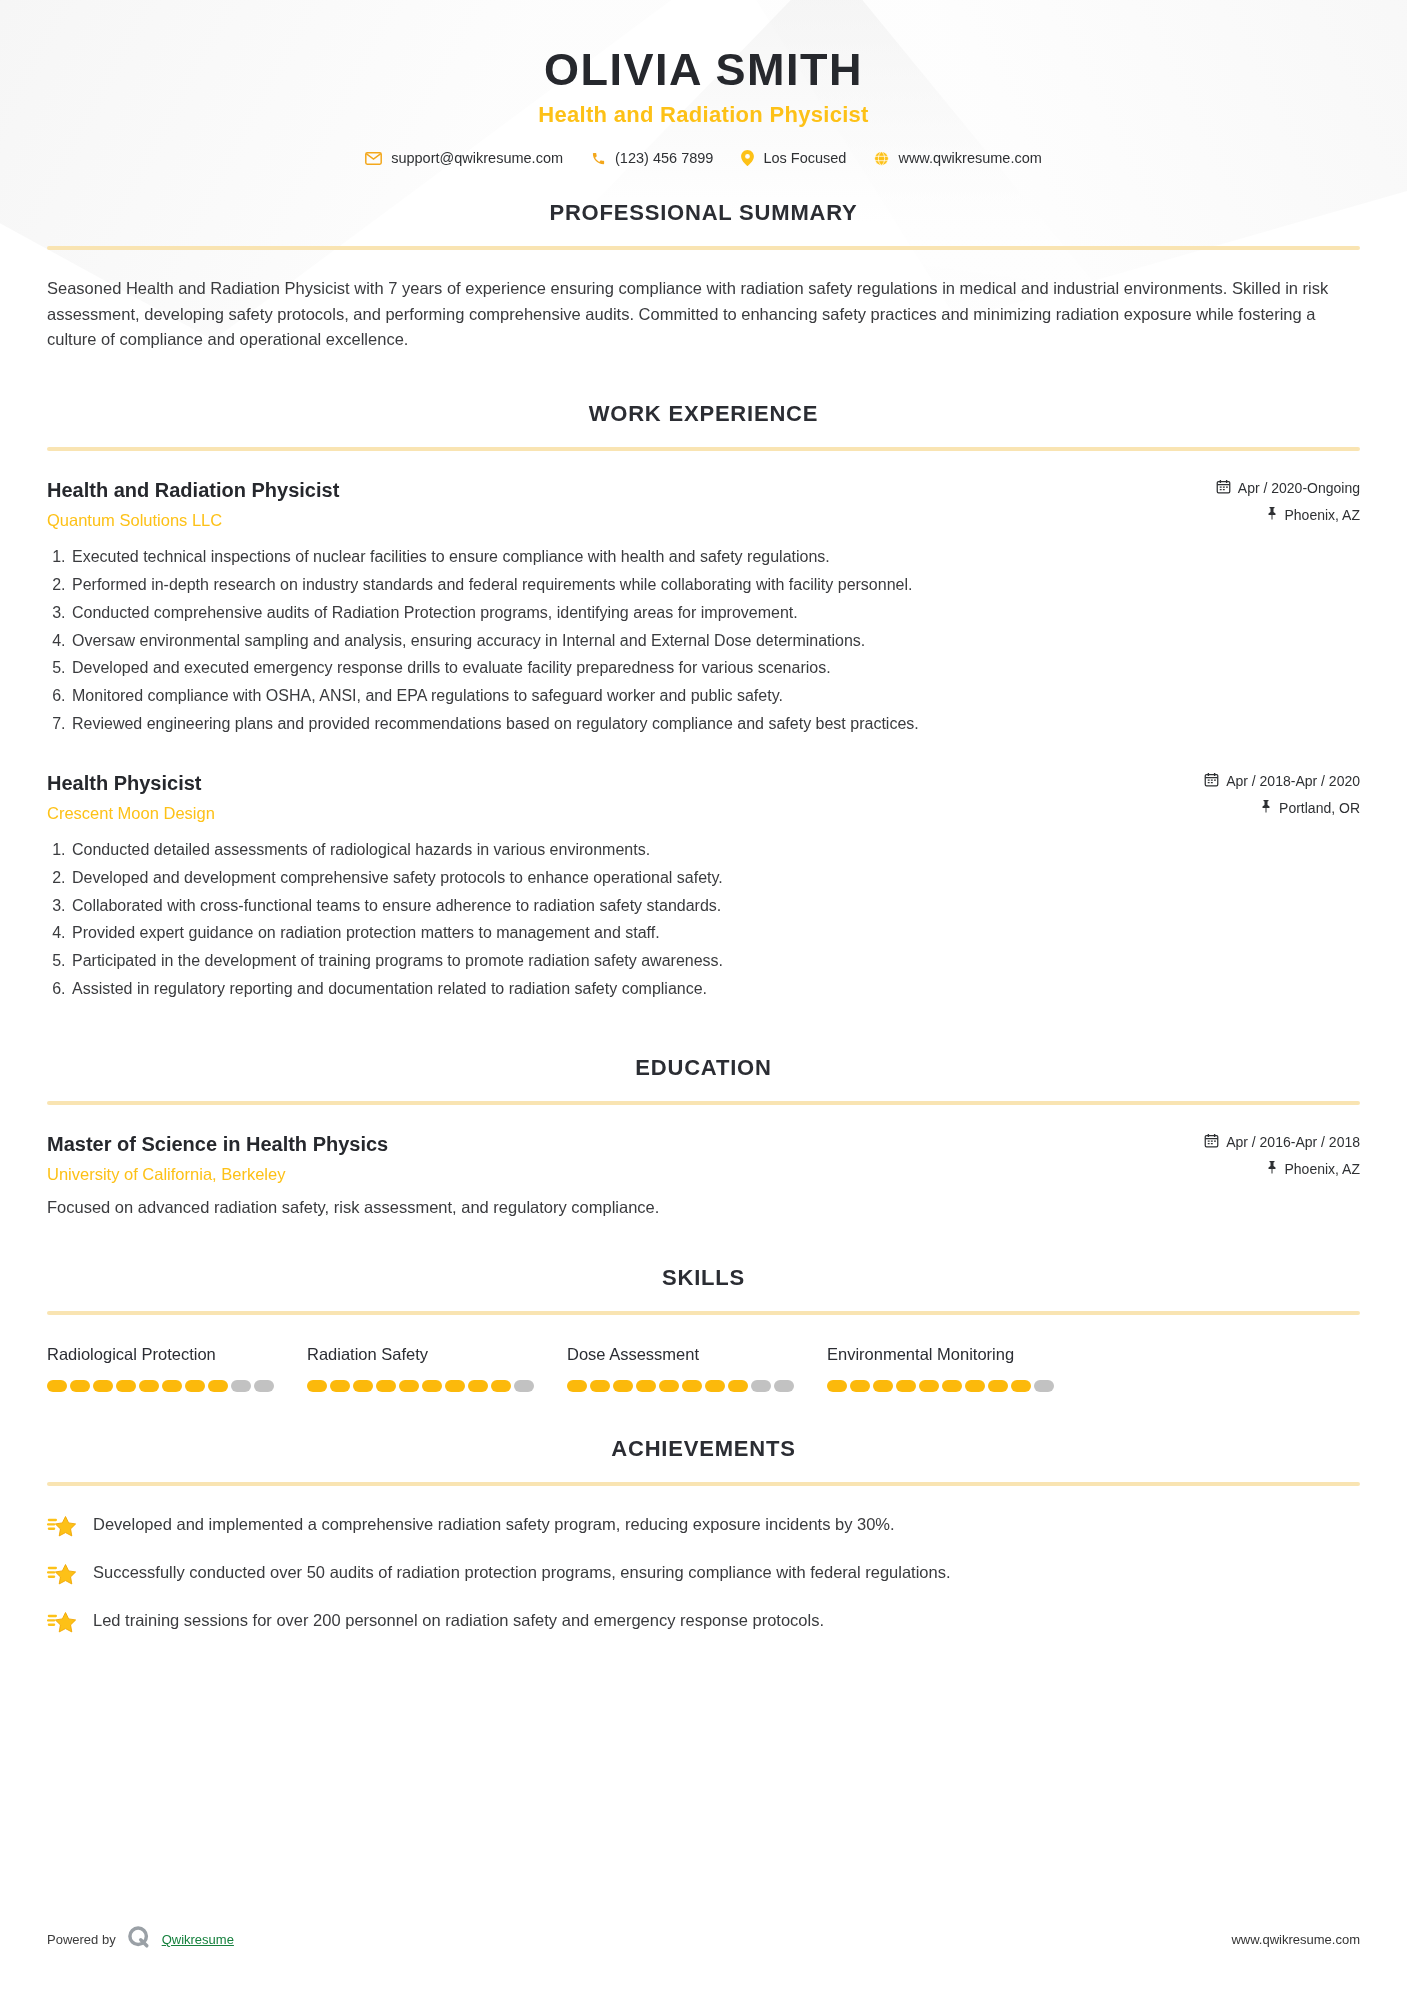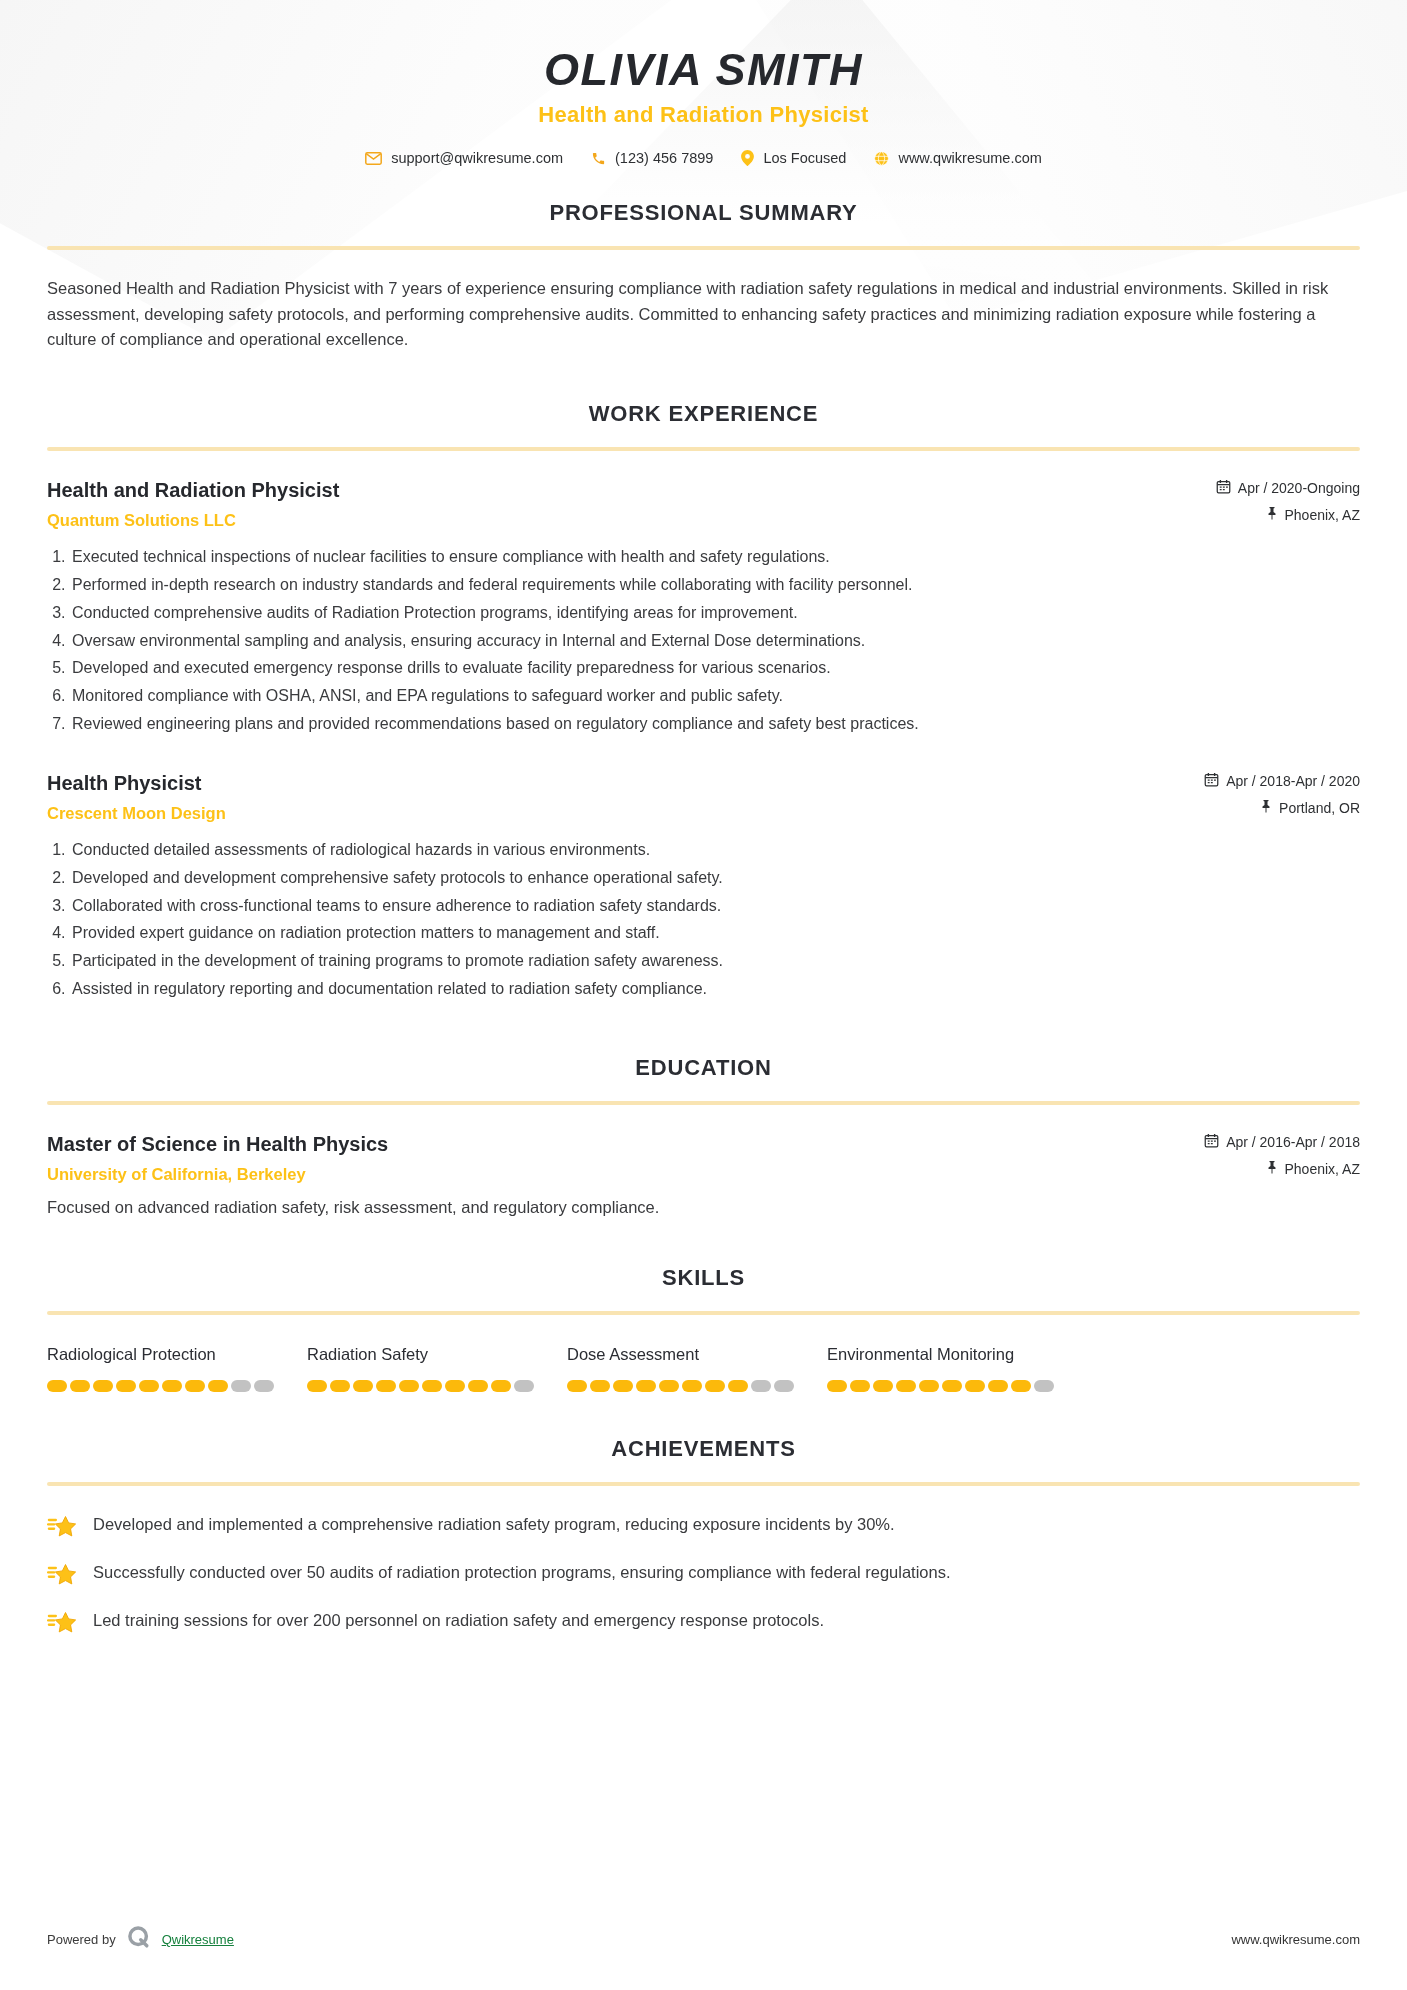--- a/index.html
+++ b/index.html
@@ -19,21 +19,21 @@
     background:linear-gradient(118deg,#ececec 0%,#fbfbfb 60%);
     clip-path:polygon(0 0,100% 0,34% 100%,0 62%); opacity:.6; }
   .deco-2 { top:-110px; right:-180px; width:900px; height:430px;
     background:linear-gradient(245deg,#ededed 0%,#fcfcfc 65%);
     clip-path:polygon(0 0,100% 0,100% 58%,30% 100%); opacity:.55; }
   .deco-3 { top:-40px; left:580px; width:520px; height:330px;
     background:linear-gradient(180deg,#e7e7e7,#ffffff 80%);
     clip-path:polygon(48% 0,100% 100%,0 78%); opacity:.45; }
   
   .header { position:relative; text-align:center; padding-top:44px; }
-  .name { font-size:45px; font-weight:800; letter-spacing:1.5px; color:#26282d;font-style:italic; }
+  .name { font-size:45px; font-weight:800; letter-spacing:1.5px; color:#26282d; }
   .job-title-main { font-size:22px; font-weight:700; color:#fdc117; margin-top:6px; letter-spacing:.3px; }
   .contact-row { margin-top:22px; display:flex; justify-content:center; align-items:flex-end; gap:28px;
     font-size:14.5px; color:#2e3033; }
   .contact-item { display:flex; align-items:center; gap:9px; }
   .contact-item svg { display:block; }
   
   .content { position:relative; padding:0 47px; }
   .section-heading { text-align:center; font-size:22px; font-weight:700; color:#2b2d33;
     letter-spacing:.8px; }
   .heading-rule { height:4px; background:#f9e4b2; border-radius:2px; margin-top:20px; }
@@ -42,21 +42,21 @@
   .sec-summary { margin-top:34px; }
   .sec-work { margin-top:48px; }
   .sec-education { margin-top:56px; }
   .sec-skills { margin-top:48px; }
   .sec-achievements { margin-top:44px; }
   
   .entry { margin-top:28px; }
   .entry + .entry { margin-top:38px; }
   .entry-head { display:flex; justify-content:space-between; align-items:flex-start; }
   .entry-title { font-size:20px; font-weight:700; color:#26282d; }
-  .entry-company { margin-top:9px; font-size:16.5px; font-weight:700; color:#fdc117; }
+  .entry-company { margin-top:9px; font-size:16.5px; font-weight:400; color:#fdc117; }
   .entry-meta { text-align:right; font-size:14px; color:#2e3033; min-width:240px; }
   .meta-line { display:flex; justify-content:flex-end; align-items:center; gap:7px; }
   .meta-line + .meta-line { margin-top:9px; }
   ol.bullets { margin-top:16px; padding-left:23px; font-size:16px; color:#3a3b3e; }
   ol.bullets li { line-height:1.33; margin-bottom:6.5px; padding-left:2px; }
   .edu-desc { margin-top:14px; font-size:16.5px; color:#3a3b3e; }
   
   .skills-grid { margin-top:30px; display:grid; grid-template-columns:repeat(4,260px); justify-content:start; }
   .skill-name { font-size:16.5px; color:#2b2d33; }
   .skill-bar { margin-top:16px; display:flex; gap:3px; }

